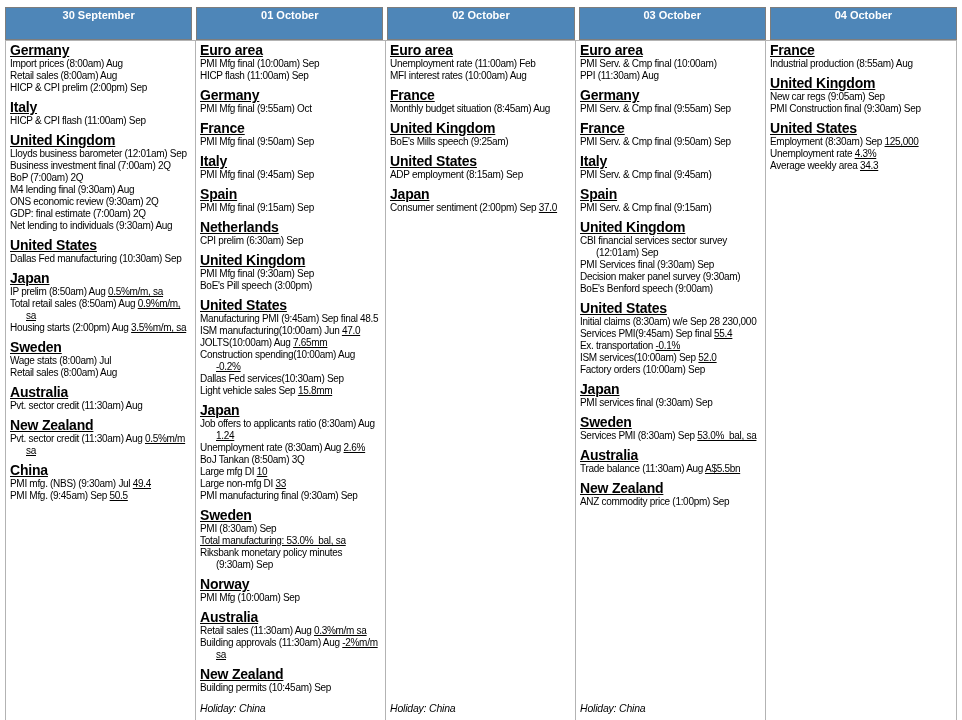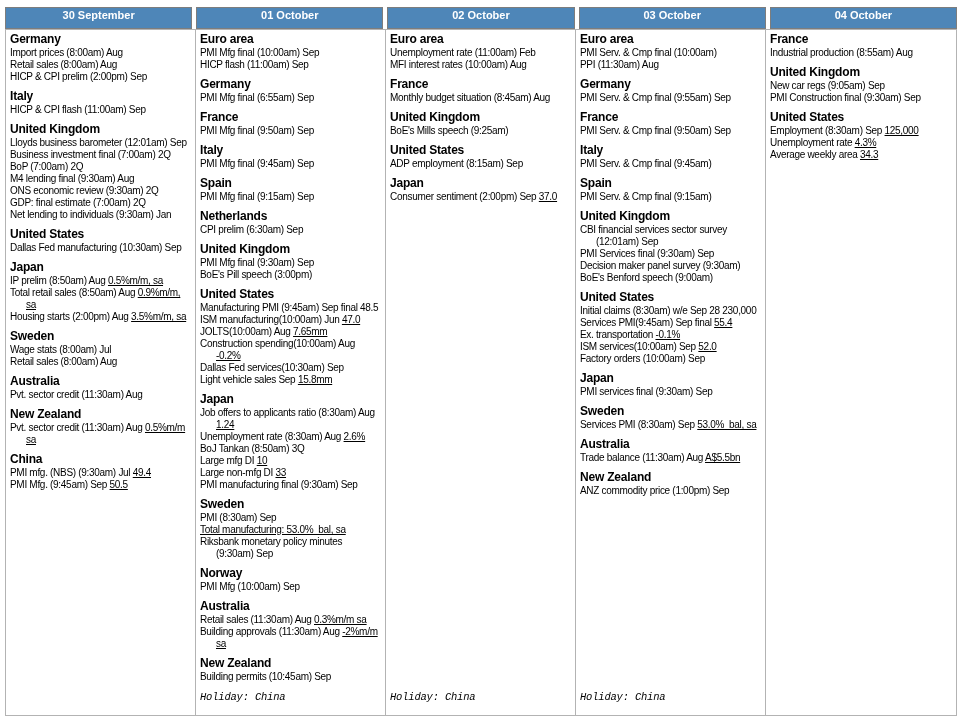--- a/index.html
+++ b/index.html
@@ -22,63 +22,63 @@
     grid-template-columns: repeat(5, 1fr);
     column-gap: 4px;
   }
   .day-header {
     background: #4E86B8;
     border: 1px solid #7d7d7d;
     color: #ffffff;
     font-weight: bold;
     font-size: 11px;
     text-align: center;
-    height: 22px;
+    height: 33px;
     line-height: 15px;
   }
   .content-row {
     display: grid;
     grid-template-columns: repeat(5, 1fr);
     border: 1px solid #b3b3b3;
     border-top: 1px solid #b3b3b3;
     height: 687px;
     margin-top: 0px;
     background: #ffffff;
   }
   .day-column {
     border-right: 1px solid #b3b3b3;
     padding: 2px 4px 0 4px;
     position: relative;
     overflow: hidden;
   }
   .day-column:last-child { border-right: none; }
   .country {
     font-weight: bold;
-    font-size: 12px;
+    font-size: 14px;
     letter-spacing: -0.2px;
     line-height: 13px;
     margin: 7px 0 1px 0;
+    text-decoration: underline;
   }
   .country:first-child { margin-top: 1px; }
   .item {
     font-size: 10px;
     letter-spacing: -0.3px;
     line-height: 12px;
     padding-left: 16px;
     text-indent: -16px;
   }
   .u { text-decoration: underline; }
   .holiday {
     position: absolute;
     left: 4px;
     bottom: 12px;
     font-size: 10.5px;
     font-style: italic;
     letter-spacing: -0.2px;
-    font-family: Liberation Mono, monospace;
   }
 </style>
 </head>
 <body>
 
 <div class="board">
   <div class="header-row">
       <div class="day-header">30 September</div>
       <div class="day-header">01 October</div>
       <div class="day-header">02 October</div>
@@ -93,21 +93,21 @@
         <div class="item"><span>HICP &amp; CPI prelim (2:00pm) Sep</span></div>
         <div class="country">Italy</div>
         <div class="item"><span>HICP &amp; CPI flash (11:00am) Sep</span></div>
         <div class="country">United Kingdom</div>
         <div class="item"><span>Lloyds business barometer (12:01am) Sep</span></div>
         <div class="item"><span>Business investment final (7:00am) 2Q</span></div>
         <div class="item"><span>BoP (7:00am) 2Q</span></div>
         <div class="item"><span>M4 lending final (9:30am) Aug</span></div>
         <div class="item"><span>ONS economic review (9:30am) 2Q</span></div>
         <div class="item"><span>GDP: final estimate (7:00am) 2Q</span></div>
-        <div class="item"><span>Net lending to individuals (9:30am) Jan</span></div>
+        <div class="item"><span>Net lending to individuals (9:30am) Aug</span></div>
         <div class="country">United States</div>
         <div class="item"><span>Dallas Fed manufacturing (10:30am) Sep</span></div>
         <div class="country">Japan</div>
         <div class="item"><span>IP prelim (8:50am) Aug </span><span class="u">0.5%m/m, sa</span></div>
         <div class="item"><span>Total retail sales (8:50am) Aug </span><span class="u">0.9%m/m, sa</span></div>
         <div class="item"><span>Housing starts (2:00pm) Aug </span><span class="u">3.5%m/m, sa</span></div>
         <div class="country">Sweden</div>
         <div class="item"><span>Wage stats (8:00am) Jul</span></div>
         <div class="item"><span>Retail sales (8:00am) Aug</span></div>
         <div class="country">Australia</div>
@@ -116,21 +116,21 @@
         <div class="item"><span>Pvt. sector credit (11:30am) Aug </span><span class="u">0.5%m/m sa</span></div>
         <div class="country">China</div>
         <div class="item"><span>PMI mfg. (NBS) (9:30am) Jul </span><span class="u">49.4</span></div>
         <div class="item"><span>PMI Mfg. (9:45am) Sep </span><span class="u">50.5</span></div>
       </div>
       <div class="day-column">
         <div class="country">Euro area</div>
         <div class="item"><span>PMI Mfg final (10:00am) Sep</span></div>
         <div class="item"><span>HICP flash (11:00am) Sep</span></div>
         <div class="country">Germany</div>
-        <div class="item"><span>PMI Mfg final (6:55am) Sep</span></div>
+        <div class="item"><span>PMI Mfg final (9:55am) Oct</span></div>
         <div class="country">France</div>
         <div class="item"><span>PMI Mfg final (9:50am) Sep</span></div>
         <div class="country">Italy</div>
         <div class="item"><span>PMI Mfg final (9:45am) Sep</span></div>
         <div class="country">Spain</div>
         <div class="item"><span>PMI Mfg final (9:15am) Sep</span></div>
         <div class="country">Netherlands</div>
         <div class="item"><span>CPI prelim (6:30am) Sep</span></div>
         <div class="country">United Kingdom</div>
         <div class="item"><span>PMI Mfg final (9:30am) Sep</span></div>

